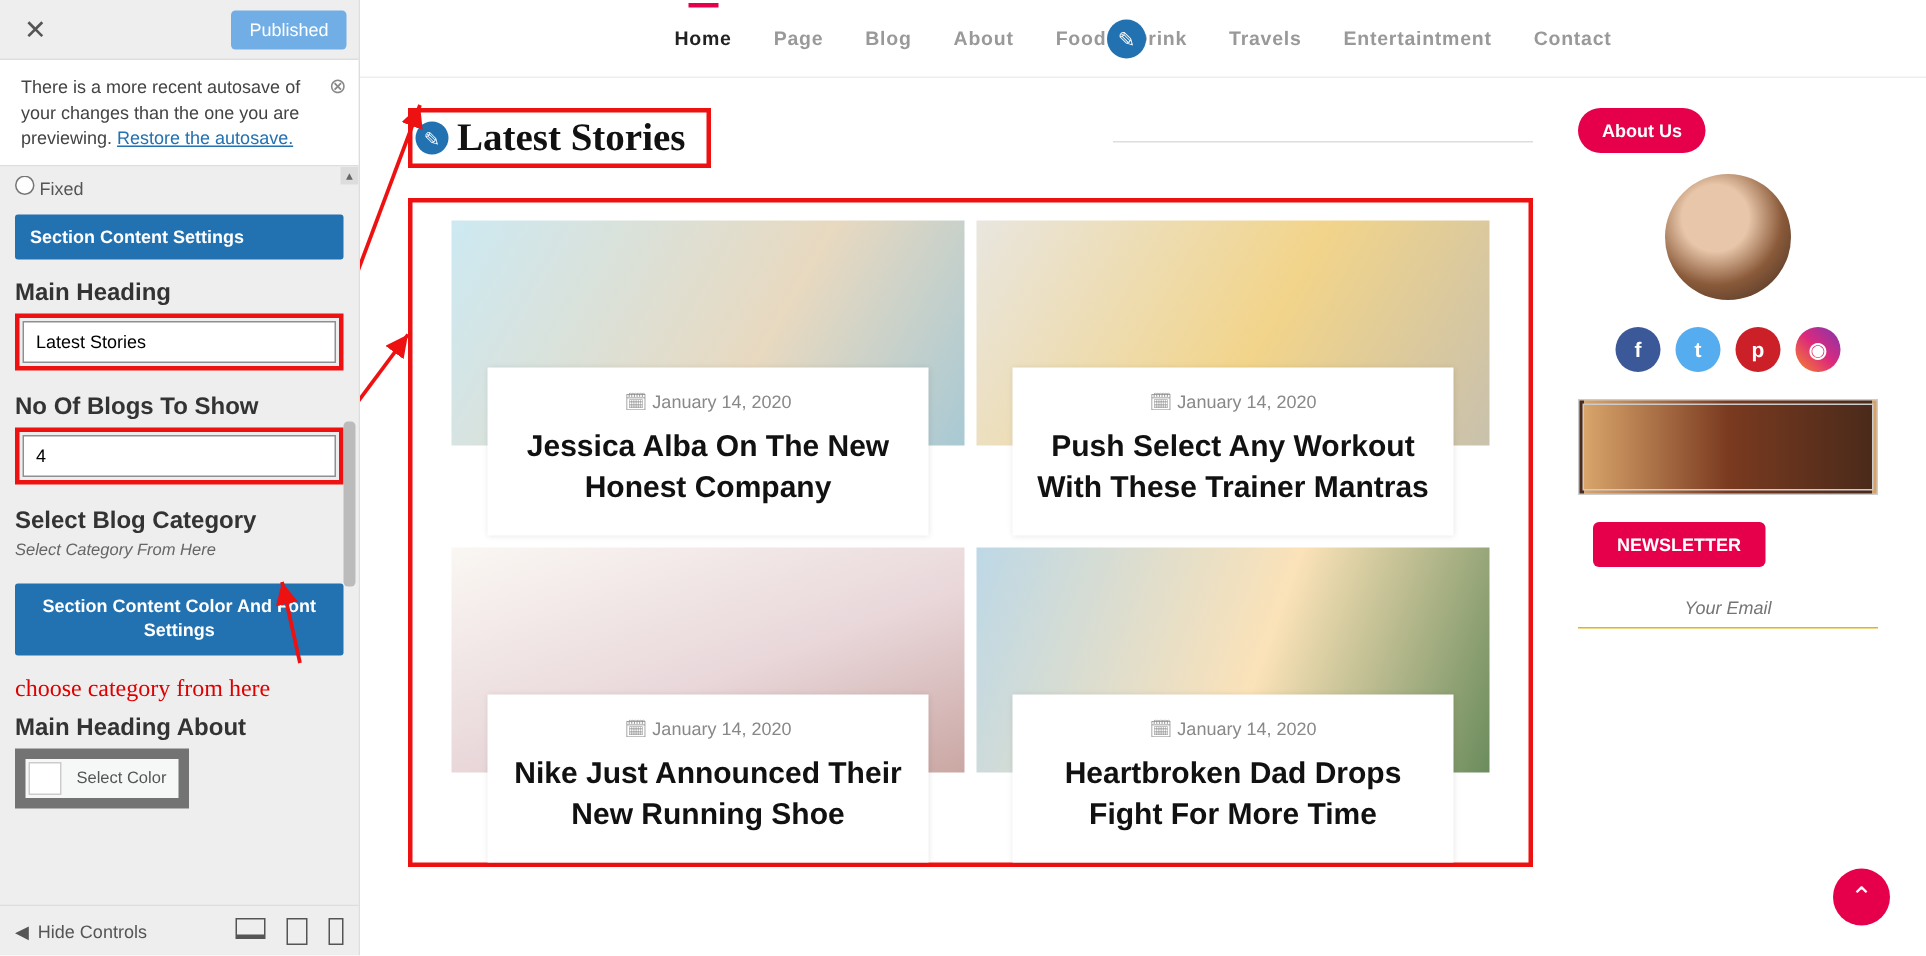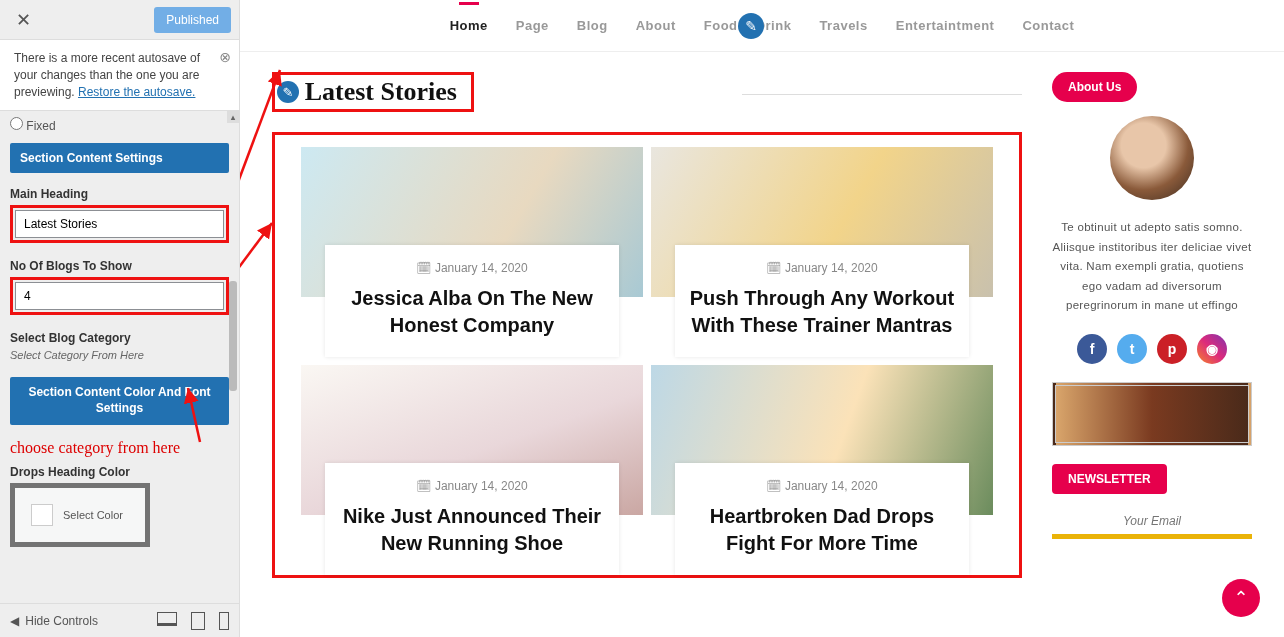--- a/index.html
+++ b/index.html
@@ -17,28 +17,28 @@
 
 
 .notice { background: #fff; padding: 10px 28px 10px 14px; font-size: 12px; line-height: 1.4; position: relative; border-bottom: 1px solid #ddd; color: #444; }
 .notice a { color: #2271b1; text-decoration: underline; }
 .notice-dismiss { position: absolute; right: 8px; top: 8px; font-size: 14px; color: #888; cursor: pointer; }
 
 
 .sb-body { flex: 1; overflow-y: auto; background: #eee; padding: 6px 10px 10px; position: relative; }
 .radio-row { font-size: 12px; color: #555; margin-bottom: 10px; }
 .accordion { background: #2271b1; color: #fff; font-weight: bold; font-size: 12px; padding: 8px 10px; border-radius: 2px; margin-bottom: 14px; cursor: pointer; text-align: left; }
-.field-label { font-size: 12px; font-weight: bold; color: #333; margin-bottom: 4px; }
+.field-label { font-size: 16px; font-weight: bold; color: #333; margin-bottom: 4px; }
 .hint { font-size: 11px; font-style: italic; color: #666; margin-bottom: 4px; }
 .textbox, .selectbox { width: 100%; padding: 6px 8px; font-size: 12px; border: 1px solid #8c8f94; background: #fff; }
 .selectbox { appearance: none; background-image: linear-gradient(45deg, transparent 50%, #555 50%), linear-gradient(-45deg, transparent 50%, #555 50%); background-position: calc(100% - 18px) 12px, calc(100% - 13px) 12px; background-size: 5px 5px; background-repeat: no-repeat; padding-right: 28px; }
 .group { margin-bottom: 16px; }
 .red-box { border: 3px solid #e11; padding: 2px; }
 .annot { color: #d00; font-family: Georgia, serif; font-size: 16px; margin: 8px 0; }
-.color-picker { display: inline-block; border: 5px solid #737373; padding: 16px; background: #f6f7f7; }
+.color-picker { display: inline-block; border: 7px solid #737373; padding: 2px; background: #f6f7f7; }
 .color-swatch { display: inline-block; width: 22px; height: 22px; background: #fff; border: 1px solid #ccc; vertical-align: middle; margin-right: 4px; }
 .color-picker span { font-size: 11px; color: #555; vertical-align: middle; padding: 0 6px; }
 
 
 .sb-footer { height: 34px; background: #eee; border-top: 1px solid #ddd; display: flex; align-items: center; padding: 0 10px; font-size: 12px; color: #555; }
 .hide-controls { display: flex; align-items: center; gap: 6px; cursor: pointer; flex: 1; }
 .device-icons { display: flex; gap: 14px; }
 .dev-ico { width: 18px; height: 16px; border: 1.5px solid #555; position: relative; }
 .dev-ico.desktop { width: 20px; height: 14px; border-bottom: 3px solid #555; }
 .dev-ico.tablet { width: 14px; height: 18px; }
@@ -80,21 +80,21 @@
 .img4 { background: linear-gradient(110deg,#bdd8e6,#fbe2b8 55%,#6b8c5d); }
 
 
 .pill { display: inline-block; background: #e6004c; color: #fff; font-size: 12px; font-weight: bold; padding: 8px 16px; border-radius: 18px; margin-bottom: 14px; }
 .avatar { width: 84px; height: 84px; border-radius: 50%; margin: 0 auto 18px; background: radial-gradient(circle at 40% 35%, #e8c6a9 0 30%, #8a5a3a 60%, #3a2a20 100%); }
 .about-text { font-size: 11.5px; color: #555; letter-spacing: 0.3px; text-align: center; line-height: 1.7; margin-bottom: 18px; }
 .socials { display: flex; justify-content: center; gap: 10px; margin-bottom: 18px; }
 .soc { width: 30px; height: 30px; border-radius: 50%; display: flex; align-items: center; justify-content: center; color: #fff; font-size: 14px; font-weight: bold; }
 .fb { background: #3b5998; } .tw { background: #55acee; } .pi { background: #cb2027; } .ig { background: linear-gradient(45deg,#f58529,#dd2a7b,#8134af); }
 .promo { height: 64px; background: linear-gradient(90deg,#d9a56b,#7a3a20,#4a2a1a); border: 4px double #ccc; margin-bottom: 18px; }
-.news-input { width: 100%; border: none; border-bottom: 5px solid #eab308; font-style: italic; font-size: 12px; color: #15803d; text-align: center; padding: 6px 0; margin-bottom: 14px; outline: none; }
+.news-input { width: 100%; border: none; border-bottom: 1px solid #eab308; font-style: italic; font-size: 12px; color: #15803d; text-align: center; padding: 6px 0; margin-bottom: 14px; outline: none; }
 .sub-btn { display: block; margin: 0 auto; background: #fff; border: 2px solid #e6004c; color: #e6004c; font-weight: bold; font-size: 11px; letter-spacing: 1px; padding: 10px 18px; border-radius: 22px; }
 
 
 .scroll-top { position: absolute; right: 24px; bottom: 20px; width: 38px; height: 38px; border-radius: 50%; background: #e6004c; color: #fff; display: flex; align-items: center; justify-content: center; font-size: 18px; }
 
 
 .arrow-svg { position: absolute; pointer-events: none; z-index: 50; }
 
 
 .sb-scroll { position: absolute; right: 0; top: 0; width: 12px; height: 100%; }
@@ -141,21 +141,21 @@
       <div class="group">
         <div class="field-label">Select Blog Category</div>
         <div class="hint">Select Category From Here</div>
       </div>
 
       <div class="accordion" style="text-align:center;line-height:1.3;">Section Content Color And Font Settings</div>
 
       <div class="annot">choose category from here</div>
 
       <div class="group">
-        <div class="field-label">Drops Heading Color</div>
+        <div class="field-label">Main Heading About</div>
         <div class="color-picker">
           <span class="color-swatch"></span><span>Select Color</span>
         </div>
       </div>
 
 
       <div class="sb-scroll">
         <div class="sb-cap" style="top:0">▴</div>
         <div class="sb-thumb"></div>
       </div>
@@ -205,21 +205,21 @@
                 <div class="card-img img1"></div>
                 <div class="card-body">
                   <div class="card-date">🗓 January 14, 2020</div>
                   <div class="card-title">Jessica Alba On The New Honest Company</div>
                 </div>
               </div>
               <div class="card">
                 <div class="card-img img2"></div>
                 <div class="card-body">
                   <div class="card-date">🗓 January 14, 2020</div>
-                  <div class="card-title">Push Through Any Workout With These Trainer Mantras</div>
+                  <div class="card-title">Push Select Any Workout With These Trainer Mantras</div>
                 </div>
               </div>
               <div class="card">
                 <div class="card-img img3"></div>
                 <div class="card-body">
                   <div class="card-date">🗓 January 14, 2020</div>
                   <div class="card-title">Nike Just Announced Their New Running Shoe</div>
                 </div>
               </div>
               <div class="card">
@@ -229,29 +229,28 @@
                   <div class="card-title">Heartbroken Dad Drops Fight For More Time</div>
                 </div>
               </div>
             </div>
         </div>
       </div>
 
       <div class="aside-col">
         <div class="pill">About Us</div>
         <div class="avatar"></div>
-        <div class="about-text">Te obtinuit ut adepto satis somno. Aliisque institoribus iter deliciae vivet vita. Nam exempli gratia, quotiens ego vadam ad diversorum peregrinorum in mane ut effingo</div>
         <div class="socials">
           <div class="soc fb">f</div>
           <div class="soc tw">t</div>
           <div class="soc pi">p</div>
           <div class="soc ig">◉</div>
         </div>
         <div class="promo"></div>
-        <div class="pill" style="border-radius:4px;">NEWSLETTER</div>
+        <div class="pill" style="border-radius:4px;margin-left:10px;">NEWSLETTER</div>
         <input class="news-input" placeholder="Your Email" style="">
       </div>
     </div>
 
     <div class="scroll-top">
       <span>⌃</span>
     </div>
 
     <svg class="arrow-svg" style="left:-18px;top:60px;" width="80" height="180">
       <defs>

